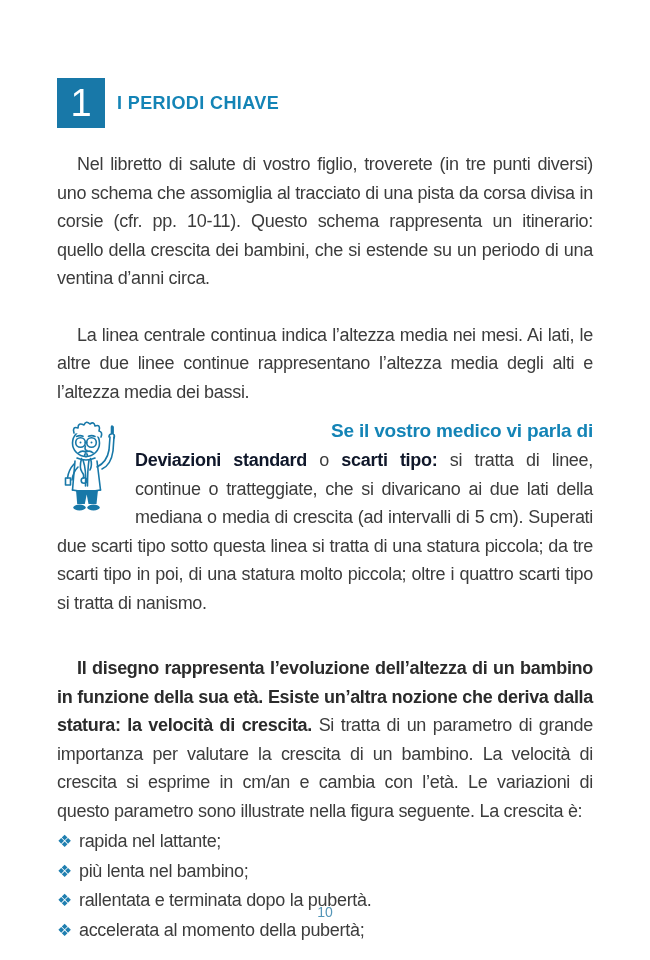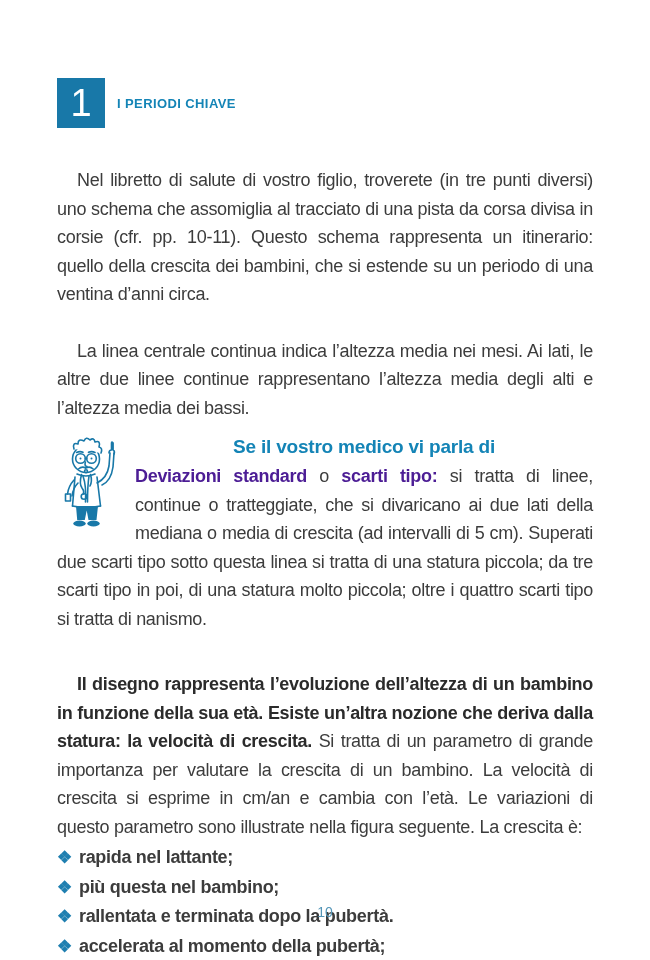--- a/index.html
+++ b/index.html
@@ -17,52 +17,52 @@
     display:flex;align-items:center;gap:12px;
     padding-top:78px;
   }
   .chapter-num-box{
     width:48px;height:50px;flex:0 0 48px;
     background:#1878a8;color:#ffffff;
     display:flex;align-items:center;justify-content:center;
     font-size:38px;font-weight:400;line-height:1;
   }
   .chapter-title{
-    color:#1484b6;font-weight:700;font-size:13px;letter-spacing:.4px;
+    color:#1484b6;font-weight:700;font-size:18px;letter-spacing:.4px;
   }
 
   
   .body-text{
     font-size:18px;line-height:28.5px;color:#3c3c3c;
     text-align:justify;letter-spacing:-.3px;
     hyphens:auto;-webkit-hyphens:auto;
   }
   p{margin:0;}
-  .p1{margin-top:38px;text-indent:20px;}
+  .p1{margin-top:22px;text-indent:20px;}
   .p2{text-indent:20px;margin-top:28px;}
 
   
   .doctor-section{margin-top:10px;}
   .doctor-float{
     float:left;width:64px;height:94px;
     margin:4px 14px 0 0;
   }
   .medico-heading{
     color:#1484b6;font-weight:700;font-size:19px;line-height:30px;
-    text-align:center;letter-spacing:-.2px;
+    text-align:right;letter-spacing:-.2px;
   }
-  .medico-text b{color:#4c1d95;}
+  .medico-text b{color:#0f172a;}
   .clear{clear:both;}
 
   
   .p3{margin-top:37px;text-indent:20px;}
   .p3 b{color:#2b2b2b;}
 
   
-  .bullets{list-style:none;margin:2px 0 0 0;padding:0;font-weight:bold;}
+  .bullets{list-style:none;margin:2px 0 0 0;padding:0;}
   .bullets li{text-align:left;}
   .bm{color:#1f7fb0;margin-right:7px;font-size:17px;}
 
   
   .page-number{
     position:absolute;left:0;bottom:40px;width:100%;
     text-align:center;color:#5395b7;font-size:14px;
   }
 </style>
 </head>
@@ -133,21 +133,21 @@
       </div>
       <div class="medico-heading">Se il vostro medico vi parla di</div>
       <p class="medico-text"><b>Deviazioni standard</b><span> o </span><b>scarti tipo:</b><span> si tratta di linee, continue o tratteggiate, che si divaricano ai due lati della mediana o media di crescita (ad intervalli di 5 cm). Superati due scarti tipo sotto questa linea si tratta di una statura piccola; da tre scarti tipo in poi, di una statura molto piccola; oltre i quattro scarti tipo si tratta di nanismo.</span></p>
       <div class="clear"></div>
     </div>
 
     <p class="body-text p3"><b>Il disegno rappresenta l’evoluzione dell’altezza di un bambino in funzione della sua età. Esiste un’altra nozione che deriva dalla statura: la velocità di crescita.</b><span> Si tratta di un parametro di grande importanza per valutare la crescita di un bambino. La velocità di crescita si esprime in cm/an e cambia con l’età. Le variazioni di questo parametro sono illustrate nella figura seguente. La crescita è:</span></p>
 
     <ul class="bullets body-text">
       <li><span class="bm">❖</span><span>rapida nel lattante;</span></li>
-      <li><span class="bm">❖</span><span>più questa nel bambino;</span></li>
+      <li><span class="bm">❖</span><span>più lenta nel bambino;</span></li>
       <li><span class="bm">❖</span><span>rallentata e terminata dopo la pubertà.</span></li>
       <li><span class="bm">❖</span><span>accelerata al momento della pubertà;</span></li>
     </ul>
 
   </div>
 
   <div class="page-number">10</div>
 </div>
 
 </body></html>

